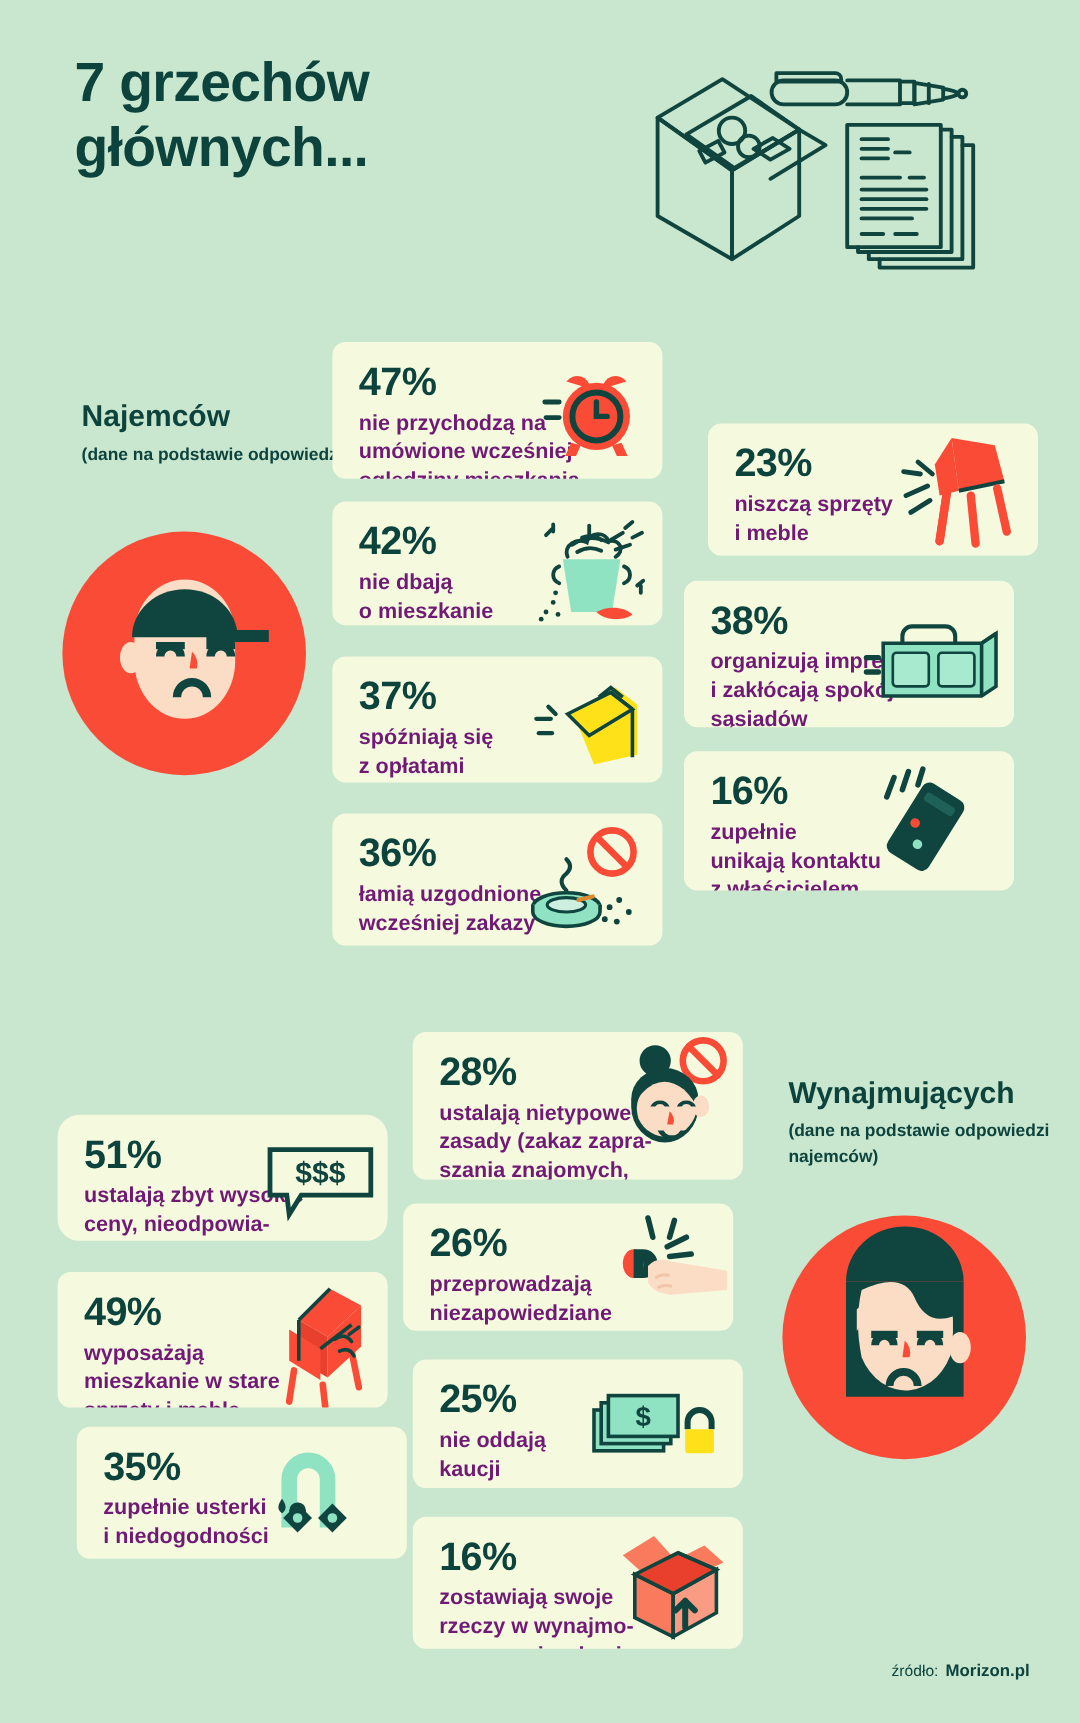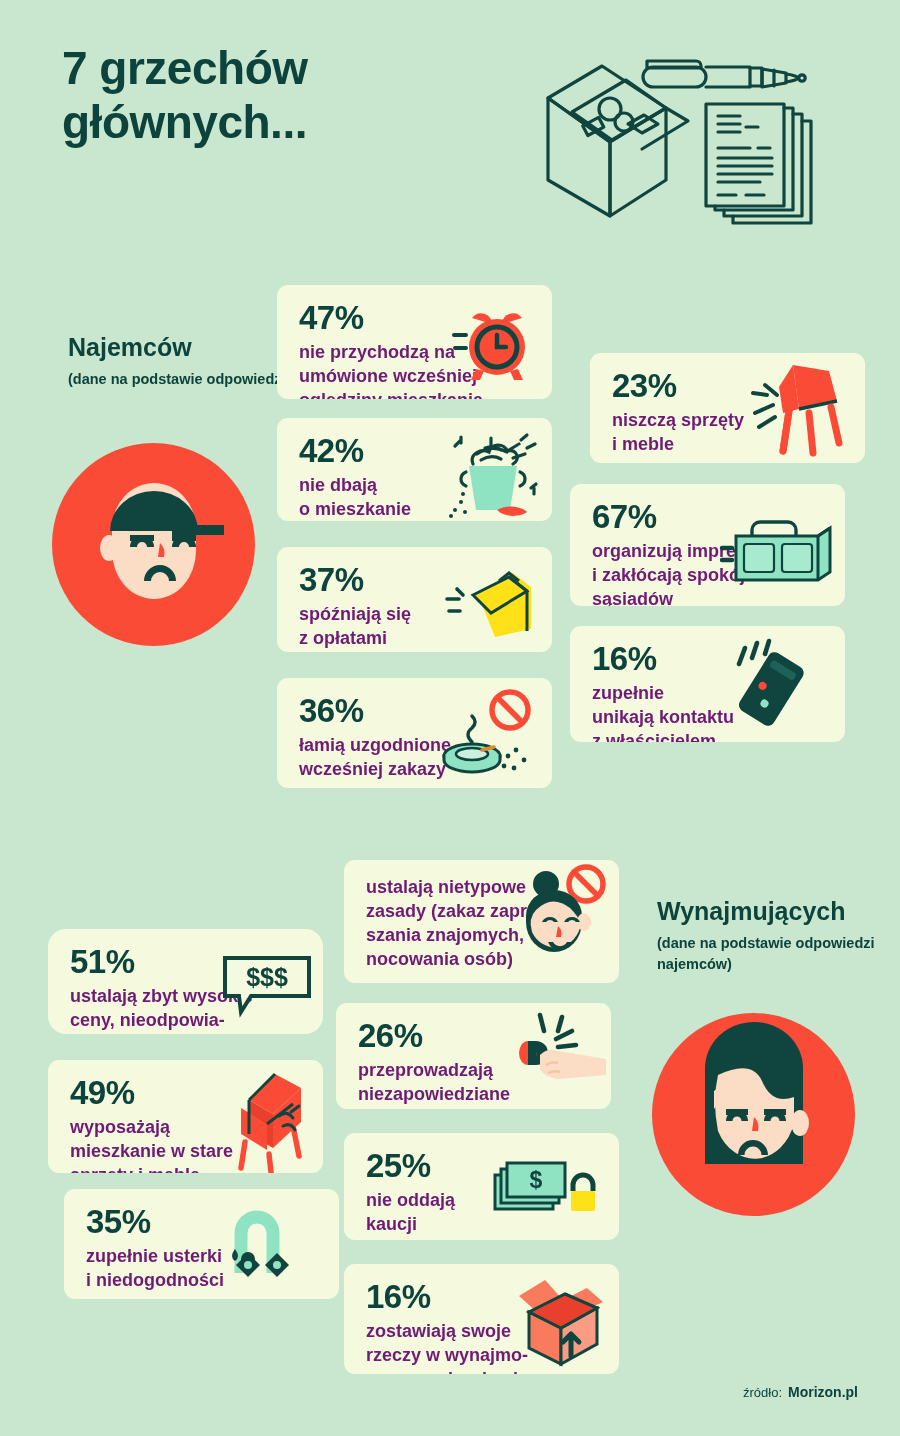--- a/index.html
+++ b/index.html
@@ -261,21 +261,21 @@
           <path d="M30 48 L12 56"></path>
           <path d="M32 60 L16 70"></path>
           <path d="M24 38 L10 36"></path>
           <path d="M34 38 L22 28"></path>
         </g>
       </svg>
     </div>
   </div>
 
   <div class="card" style="left:570px;top:484px;width:275px;height:122px;">
-    <div class="pct">67%</div>
+    <div class="pct">38%</div>
     <div class="desc">organizują imprezy
 i zakłócają spokój
 sąsiadów</div>
     <div class="art" style="right:8px;top:26px;">
       <svg width="115" height="80" viewBox="0 0 115 80">
         <path d="M38 12 h28 a8 8 0 0 1 8 8 v6" fill="none" stroke="#10453f" stroke-width="3.4"></path>
         <path d="M38 12 a8 8 0 0 0 -8 8 v6" fill="none" stroke="#10453f" stroke-width="3.4"></path>
         <path d="M14 26 h82 l12 -8 v44 l-12 8 H14 z" fill="#8fe3c3" stroke="#10453f" stroke-width="3"></path>
         <path d="M96 26 l12 -8" fill="none" stroke="#10453f" stroke-width="3"></path>
         <path d="M96 26 v44" fill="none" stroke="#10453f" stroke-width="3"></path>
@@ -395,20 +395,21 @@
         </g>
         <g transform="translate(54,62)">
           <path d="M0 -12 L6 -6 L12 0 L6 6 L0 12 L-6 6 L-12 0 L-6 -6 Z" fill="#10453f"></path>
           <circle cx="0" cy="0" r="4" fill="#8fe3c3"></circle>
         </g>
       </svg>
     </div>
   </div>
 
   <div class="card" style="left:344px;top:860px;width:275px;height:123px;">
+    <div class="pct">28%</div>
     <div class="desc">ustalają nietypowe
 zasady (zakaz zapra-
 szania znajomych,
 nocowania osób)</div>
     <div class="art" style="right:6px;top:4px;">
       <svg width="105" height="100" viewBox="0 0 105 100">
         <circle cx="78" cy="20" r="17" fill="none" stroke="#fa4b37" stroke-width="5.5"></circle>
         <path d="M66 8 L90 32" stroke="#fa4b37" stroke-width="5.5" stroke-linecap="round"></path>
         <circle cx="38" cy="20" r="13" fill="#10453f"></circle>
         <path d="M18 52 a28 26 0 0 1 56 0 v6 a28 30 0 0 1 -56 0 z" fill="#10453f"></path>

